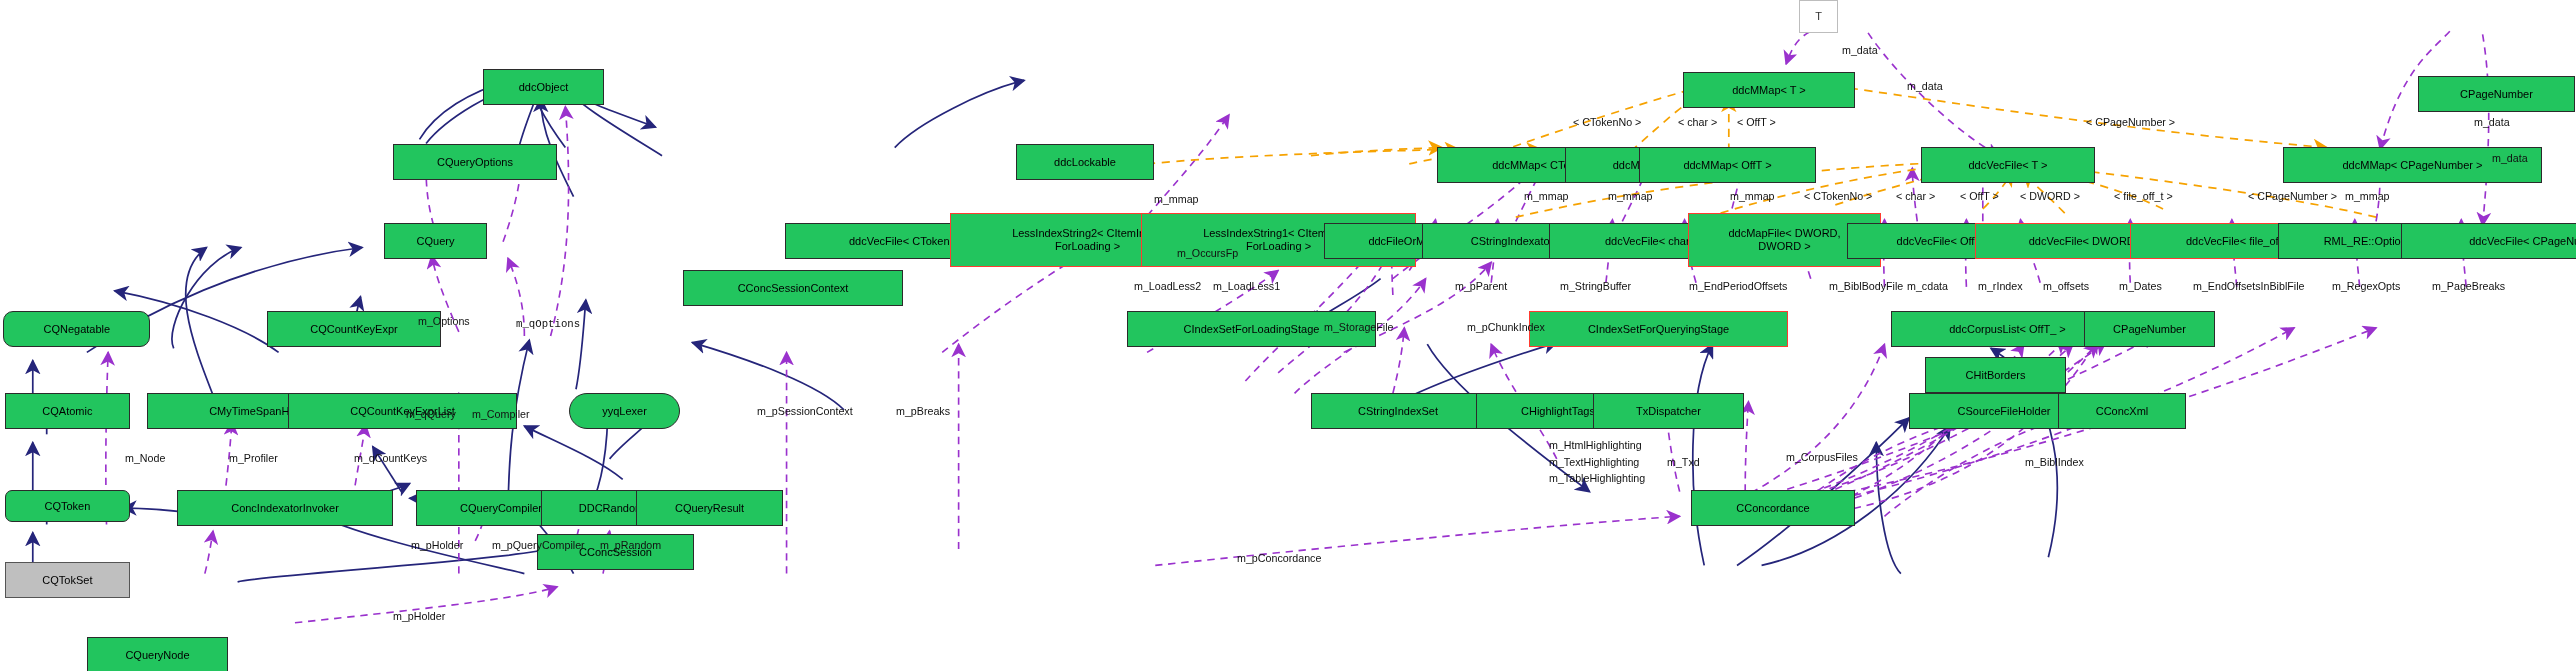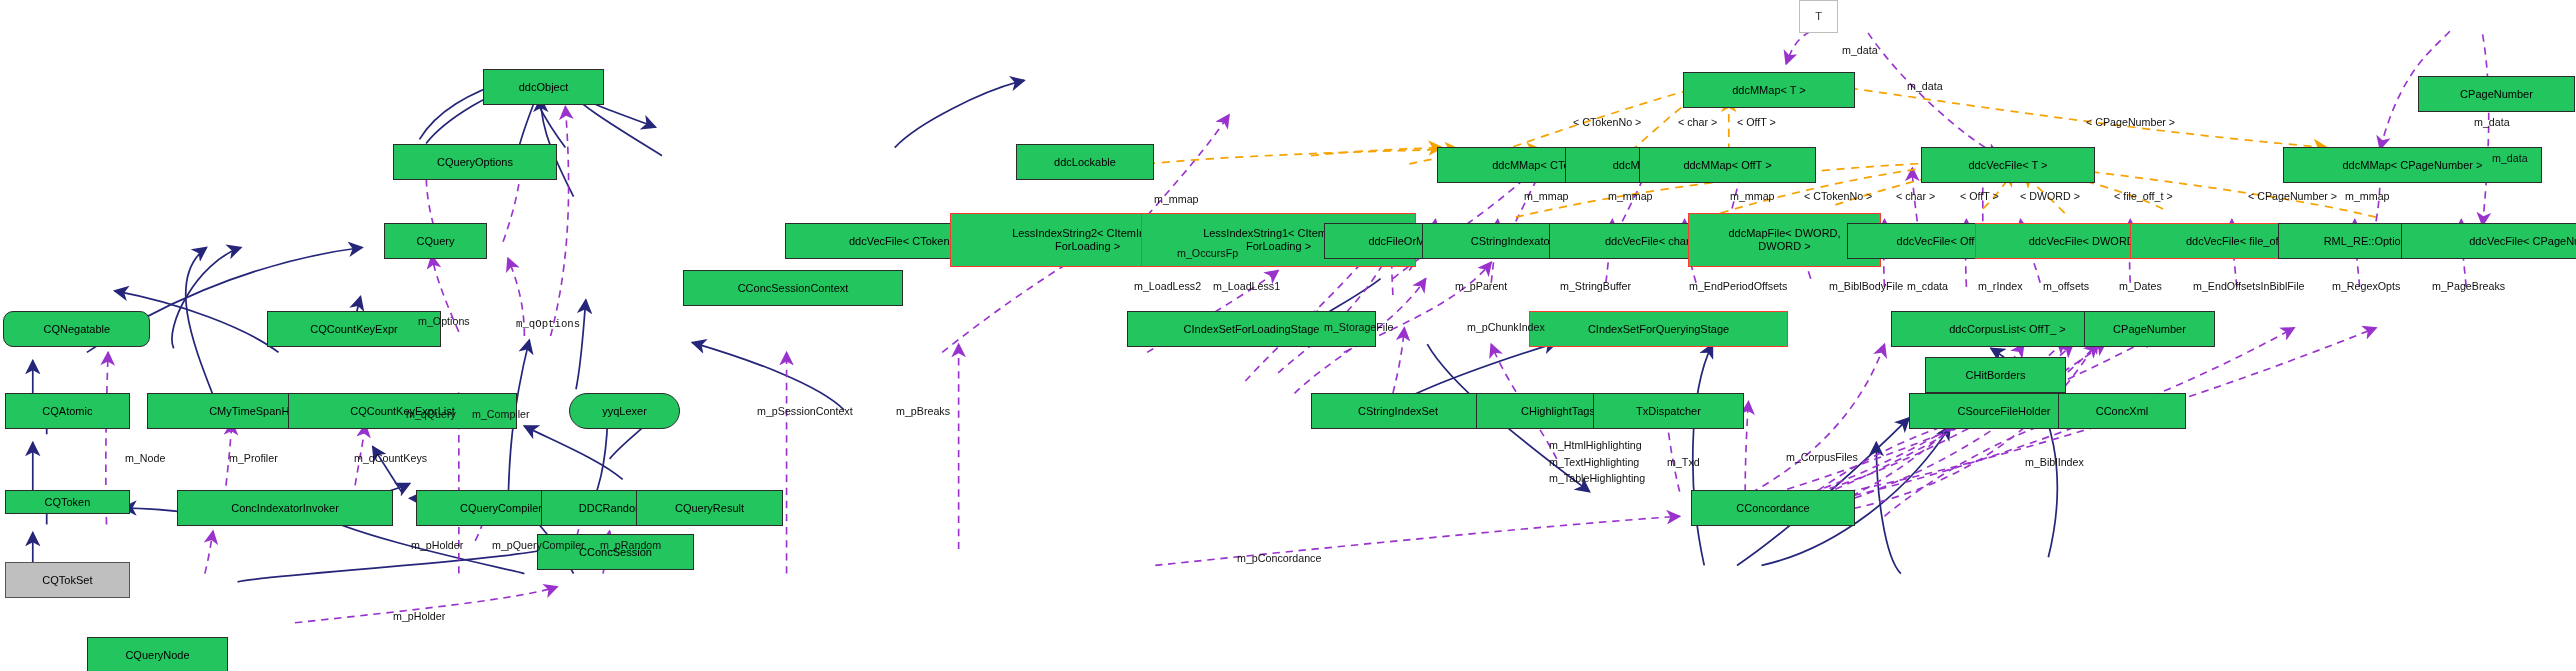--- a/index.html
+++ b/index.html
@@ -187,21 +187,21 @@
   <div id="node-layer">
       <div class="node thick" style="left: 483px; top: 69px; width: 121px; height: 36px;">ddcObject</div>
       <div class="node thick" style="left: 393px; top: 144px; width: 164px; height: 36px;">CQueryOptions</div>
       <div class="node thick" style="left: 384px; top: 223px; width: 103px; height: 36px;">CQuery</div>
       <div class="node thick" style="left: 3.3px; top: 311px; width: 147px; height: 36px; border-radius: 10px;">CQNegatable</div>
       <div class="node thick" style="left: 267px; top: 311px; width: 174px; height: 36px;">CQCountKeyExpr</div>
       <div class="node thick" style="left: 4.9px; top: 393px; width: 125px; height: 36px;">CQAtomic</div>
       <div class="node thick" style="left: 147px; top: 393px; width: 229px; height: 36px;">CMyTimeSpanHolder</div>
       <div class="node thick" style="left: 288px; top: 393px; width: 229px; height: 36px;">CQCountKeyExprList</div>
       <div class="node " style="left: 569px; top: 393px; width: 111px; height: 36px; border-radius: 18px;">yyqLexer</div>
-      <div class="node thick" style="left: 4.9px; top: 490px; width: 125px; height: 24px;">CQToken</div>
+      <div class="node thick" style="left: 4.9px; top: 490px; width: 125px; height: 32px; border-radius: 7px;">CQToken</div>
       <div class="node thick" style="left: 177px; top: 490px; width: 216px; height: 36px;">ConcIndexatorInvoker</div>
       <div class="node thick" style="left: 416px; top: 490px; width: 170px; height: 36px;">CQueryCompiler</div>
       <div class="node thick" style="left: 541px; top: 490px; width: 141px; height: 36px;">DDCRandom</div>
       <div class="node thick" style="left: 636px; top: 490px; width: 147px; height: 36px;">CQueryResult</div>
       <div class="node grey" style="left: 4.9px; top: 562px; width: 125px; height: 36px;">CQTokSet</div>
       <div class="node thick" style="left: 537px; top: 534px; width: 157px; height: 36px;">CConcSession</div>
       <div class="node thick" style="left: 87px; top: 637px; width: 141px; height: 36px;">CQueryNode</div>
       <div class="node thick" style="left: 683px; top: 270px; width: 220px; height: 36px;">CConcSessionContext</div>
       <div class="node thick" style="left: 1016px; top: 144px; width: 138px; height: 36px;">ddcLockable</div>
       <div class="node thick" style="left: 785px; top: 223px; width: 252px; height: 36px;">ddcVecFile&lt; CTokenNo &gt;</div>

